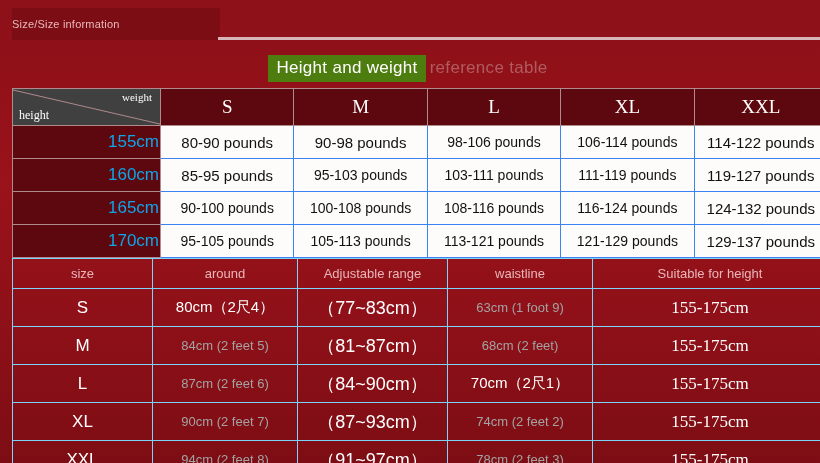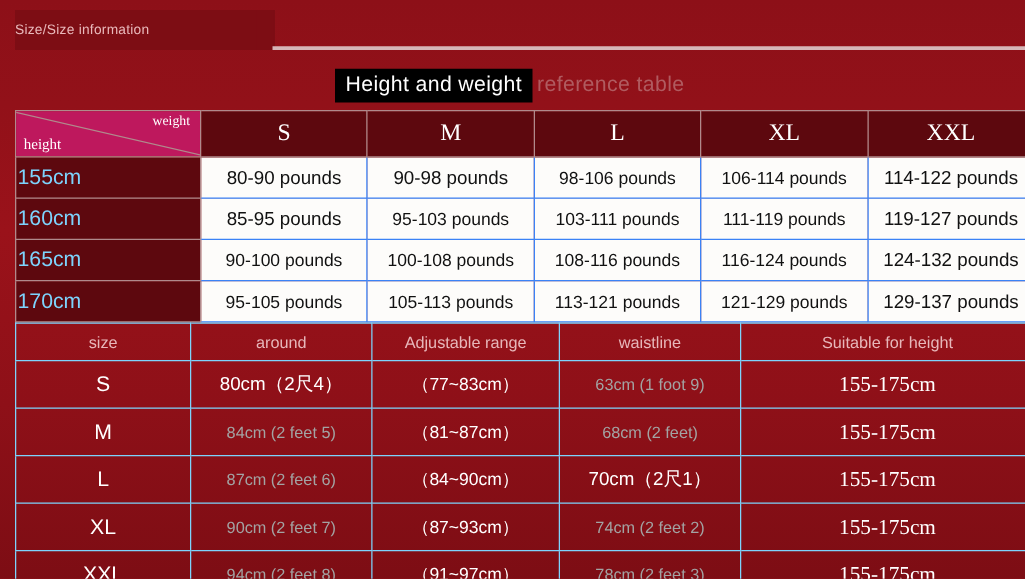--- a/index.html
+++ b/index.html
@@ -37,21 +37,21 @@
     position:absolute;left:218px;top:37px;width:602px;height:3px;
     background:#d6b6b8;
   }
 
   
   .title-row{
     position:absolute;left:0;top:55px;width:820px;height:26px;
     display:flex;align-items:center;justify-content:center;
   }
   .title-hl{
-    background:#000000;
+    background:#4d7c0f;
     color:#ffffff;
     font-size:17px;
     padding:3px 8px 4px 8px;
     letter-spacing:.3px;
   }
   .title-dim{
     color:#b05b60;
     font-size:17px;
     padding:3px 4px 4px 4px;
     letter-spacing:.3px;
@@ -66,42 +66,42 @@
   .t1 col.c0{width:148px;}
   .t1 col.cx{width:auto;}
   .t1 th{
     background:#5d080e;color:#ffffff;
     height:34px;font-weight:normal;
     font-family:"Liberation Serif",serif;
     font-size:19px;
     border:1px solid #b08a8c;
   }
   .t1 .corner{
-    position:relative;background:#be185d;color:#ffffff;
+    position:relative;background:#404040;color:#ffffff;
     border:1px solid #b08a8c;
     height:34px;
   }
   .corner .w{
     position:absolute;right:8px;top:2px;font-size:11px;
   }
   .corner .h{
     position:absolute;left:6px;bottom:2px;font-size:12px;
   }
   .corner .slash{
     position:absolute;left:0;top:0;width:100%;height:100%;
     overflow:hidden;
   }
   .corner .slash:after{
     content:"";position:absolute;left:-10%;top:-8%;
     width:130%;height:1px;background:#b08a8c;
     transform:rotate(13deg);transform-origin:left top;
   }
   .t1 td.hcell{
-    background:#5d080e;color:#7dd3fc;
-    text-align:left;height:30px;
+    background:#5d080e;color:#0ea5e9;
+    text-align:right;height:30px;
     font-size:17px;
     border:1px solid #b08a8c;
     margin-top:48px;
   }
   .t1 td.val{
     background:#fdfcfa;color:#111;
     text-align:center;height:30px;
     font-size:14px;
     border:1px solid #3b82f6;
     white-space:nowrap;
@@ -119,21 +119,21 @@
     color:#ffffff;
   }
   .t2 .hdr{
     color:#e7b7ba;font-size:13px;height:27px;
     background:transparent;
   }
   .t2 .lbl{
     font-size:17px;color:#ffffff;
   }
   .t2 .v-amber{color:#a3a3a3;font-size:13px;}
-  .t2 .v-white{color:#ffffff;font-size:14px;}
+  .t2 .v-white{color:#ffffff;font-size:18px;}
   .t2 .v-white-b{color:#ffffff;font-size:15px;}
   .t2 .v-serif{
     color:#ffffff;font-family:"Liberation Serif",serif;font-size:17px;
   }
   .t2 col.a{width:140px;}
   .t2 col.b{width:145px;}
   .t2 col.c{width:150px;}
   .t2 col.d{width:145px;}
   .t2 col.e{width:auto;}
 </style>

